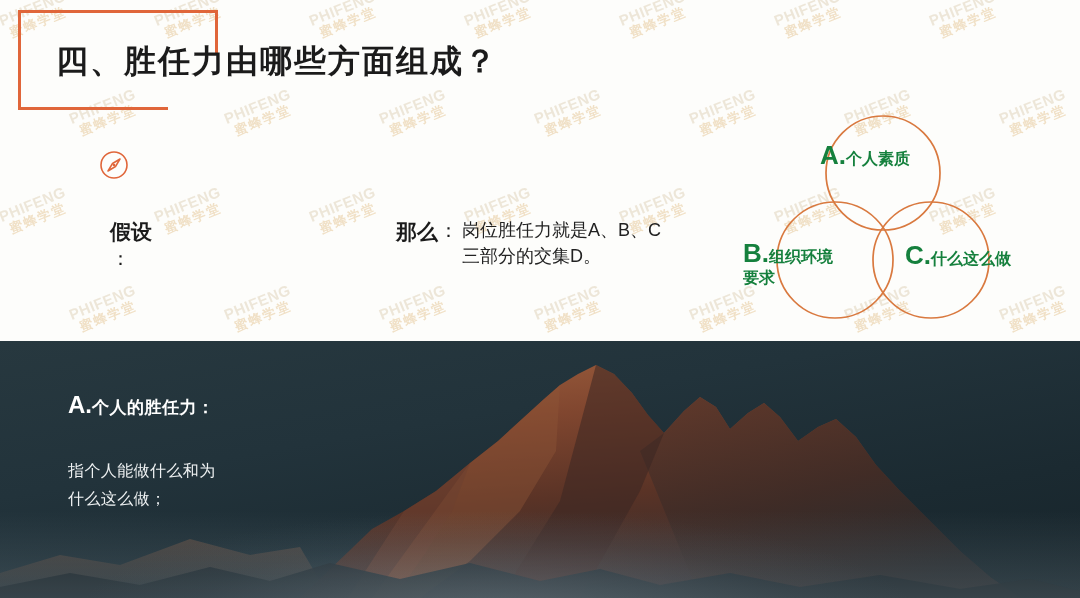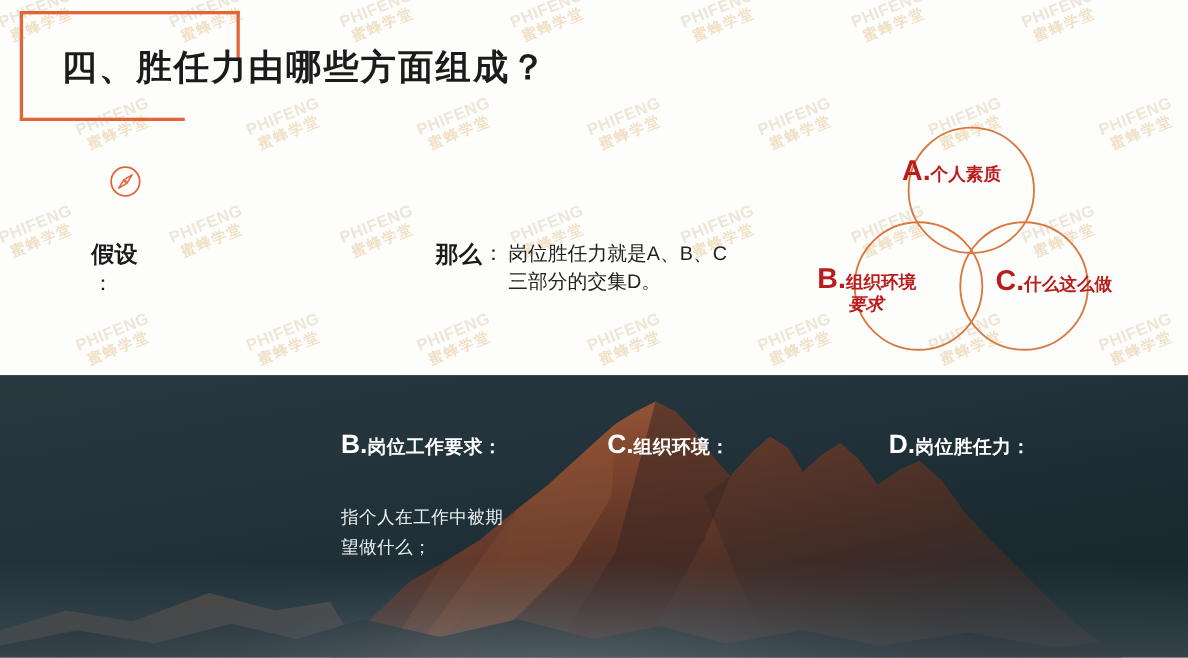--- a/index.html
+++ b/index.html
@@ -52,33 +52,33 @@
     letter-spacing:1px;white-space:nowrap;
     border-bottom:2px solid #e8743c;padding-bottom:5px;
   }
 
   
   .assume{position:absolute;display:flex;align-items:flex-start;}
   .assume-lab{font-size:21px;font-weight:bold;color:#1b1b1b;white-space:nowrap;line-height:1.32;}
   .assume-colon{font-size:19px;color:#1b1b1b;margin:0 4px 0 1px;line-height:1.32;}
   .assume-body{font-size:18px;color:#222;line-height:1.42;white-space:pre-line;}
 
-  #assume-a{left:83px;top:218px;flex-direction:column;}
+  #assume-a{left:110px;top:218px;flex-direction:column;}
   #assume-b{left:396px;top:218px;}
 
   
   .venn{position:absolute;left:735px;top:100px;width:345px;height:230px;}
   .venn svg{position:absolute;left:0;top:0;}
-  .venn-label{position:absolute;font-weight:bold;color:#b91c1c;white-space:nowrap;line-height:1.18;}
+  .venn-label{position:absolute;font-weight:bold;color:#15803d;white-space:nowrap;line-height:1.18;}
   .venn-letter{font-size:26px;font-weight:bold;}
   .venn-cn{font-size:16px;font-weight:bold;}
   #venn-a{left:85px;top:40px;}
   #venn-b{left:8px;top:138px;text-align:left;}
   #venn-c{left:170px;top:140px;}
-  #venn-b .venn-cn2{display:block;margin-left:28px;font-style:italic;}
+  #venn-b .venn-cn2{display:block;}
 
   
   .dark{
     position:absolute;left:0;top:341px;width:1080px;height:257px;overflow:hidden;
     background:linear-gradient(170deg,#27383f 0%,#22333b 35%,#1b2a31 70%,#17242a 100%);
     z-index:4;
   }
   .dark .sky-glow{
     position:absolute;left:0;bottom:0;width:1080px;height:150px;
     background:radial-gradient(ellipse 560px 140px at 46% 112%, rgba(150,165,175,.30), rgba(90,110,122,.10) 55%, rgba(0,0,0,0) 75%);
@@ -399,34 +399,28 @@
       <path d="M404,170 L436,150 L470,122 L452,170 L424,214 L394,257 L348,257 Z" fill="#6c4030" opacity="0.5"></path>
 
       <path d="M0,257 L0,246 L70,232 L140,244 L210,226 L270,240 L330,222 L400,238 L470,222
                L540,240 L600,228 L660,244 L730,232 L800,246 L880,234 L960,248 L1030,238 L1080,250 L1080,257 Z" fill="#1a2429" opacity="0.92"></path>
 
       <rect x="0" y="170" width="1080" height="87" fill="url(#gHaze)" opacity="0.55"></rect>
     </svg>
 
     <div class="sky-glow"></div>
 
-
-    <div class="col" id="col-b">
+    <div class="col" id="col-a">
       <div class="col-head">
-        <span class="c-letter">B.</span><span class="c-cn">岗位工作要求：</span>
-      </div>
-      <div class="col-body" style="white-space:pre-line">指个人在工作中被期
-望做什么；</div>
-    </div>
+        <span class="c-letter">A.</span><span class="c-cn">个人的胜任力：</span>
+      </div>
+      <div class="col-body" style="white-space:pre-line">指个人能做什么和为
+什么这么做；</div>
+    </div>
+
 
     <div class="col" id="col-c">
-      <div class="col-head">
-        <span class="c-letter">C.</span><span class="c-cn">组织环境：</span>
-      </div>
     </div>
 
     <div class="col" id="col-d">
-      <div class="col-head">
-        <span class="c-letter">D.</span><span class="c-cn">岗位胜任力：</span>
-      </div>
     </div>
   </div>
 </div>
 
 </body></html>

